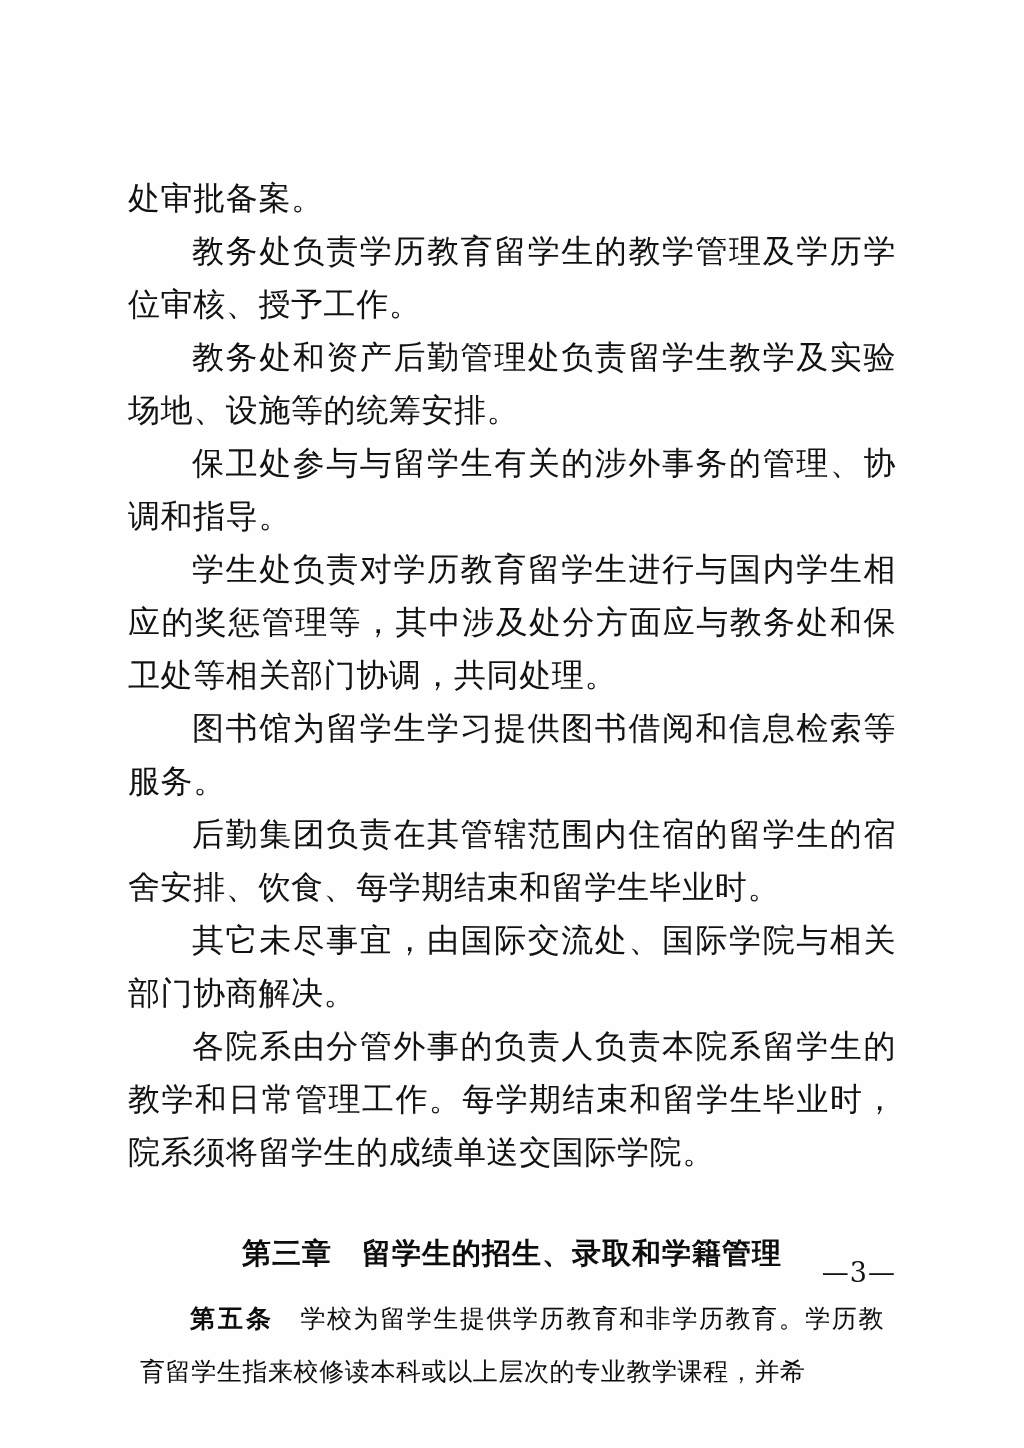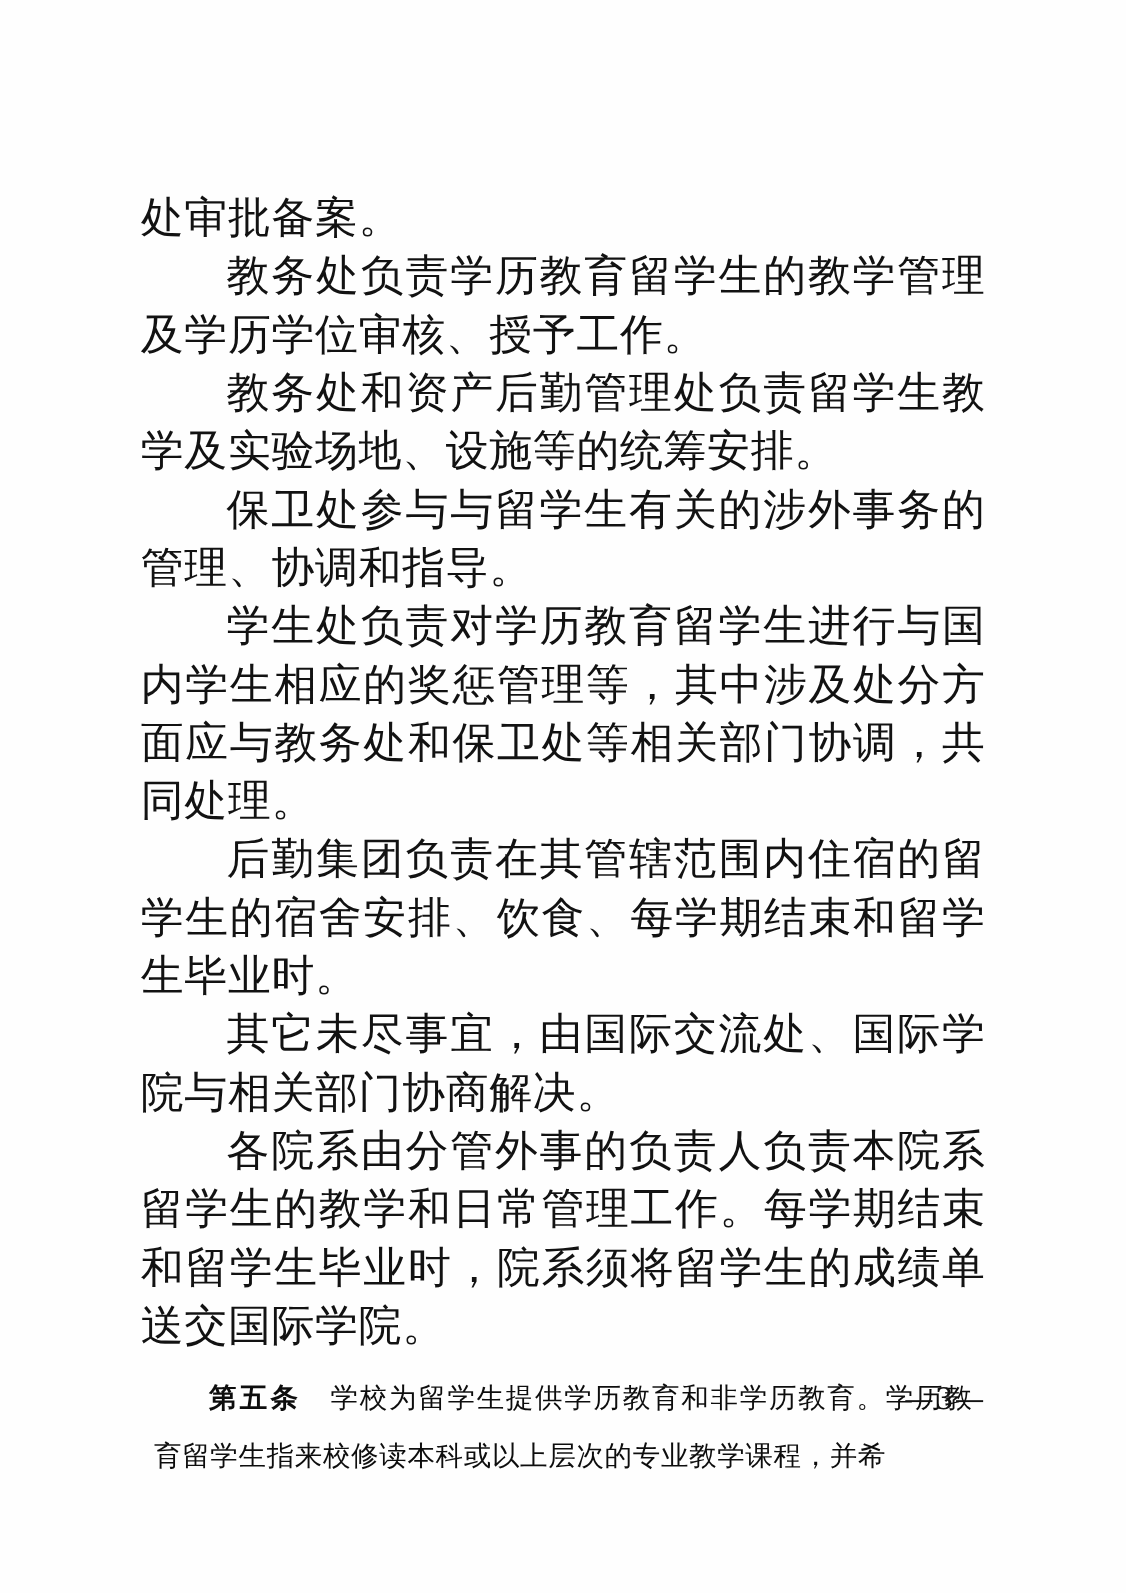--- a/index.html
+++ b/index.html
@@ -22,21 +22,21 @@
     height: 1448px;
     background: #fefefe;
   }
   .content {
     position: absolute;
     left: 128px;
     top: 172px;
     width: 768px;
   }
   .para {
-    font-size: 39px;
+    font-size: 32px;
     line-height: 53px;
     letter-spacing: 0.6px;
     text-align: justify;
     text-justify: inter-ideograph;
     margin: 0 0 0 0;
     color: #121212;
   }
   .indent {
     text-indent: 2em;
   }
@@ -77,23 +77,25 @@
 <body>
 
 <div class="page">
   <div class="content">
 
     <p class="para">处审批备案。</p>
     <p class="para indent">教务处负责学历教育留学生的教学管理及学历学位审核、授予工作。</p>
     <p class="para indent">教务处和资产后勤管理处负责留学生教学及实验场地、设施等的统筹安排。</p>
     <p class="para indent">保卫处参与与留学生有关的涉外事务的管理、协调和指导。</p>
     <p class="para indent">学生处负责对学历教育留学生进行与国内学生相应的奖惩管理等，其中涉及处分方面应与教务处和保卫处等相关部门协调，共同处理。</p>
+    <p class="para indent">图书馆为留学生学习提供图书借阅和信息检索等服务。</p>
     <p class="para indent">后勤集团负责在其管辖范围内住宿的留学生的宿舍安排、饮食、每学期结束和留学生毕业时。</p>
     <p class="para indent">其它未尽事宜，由国际交流处、国际学院与相关部门协商解决。</p>
     <p class="para indent">各院系由分管外事的负责人负责本院系留学生的教学和日常管理工作。每学期结束和留学生毕业时，院系须将留学生的成绩单送交国际学院。</p>
 
+    <div class="chapter-heading">第三章　留学生的招生、录取和学籍管理</div>
 
     <p class="article"><b>第五条</b><span>　学校为留学生提供学历教育和非学历教育。学历教育留学生指来校修读本科或以上层次的专业教学课程，并希</span></p>
 
   </div>
 
   <div class="page-number">—3—</div>
 </div>
 
 </body></html>

